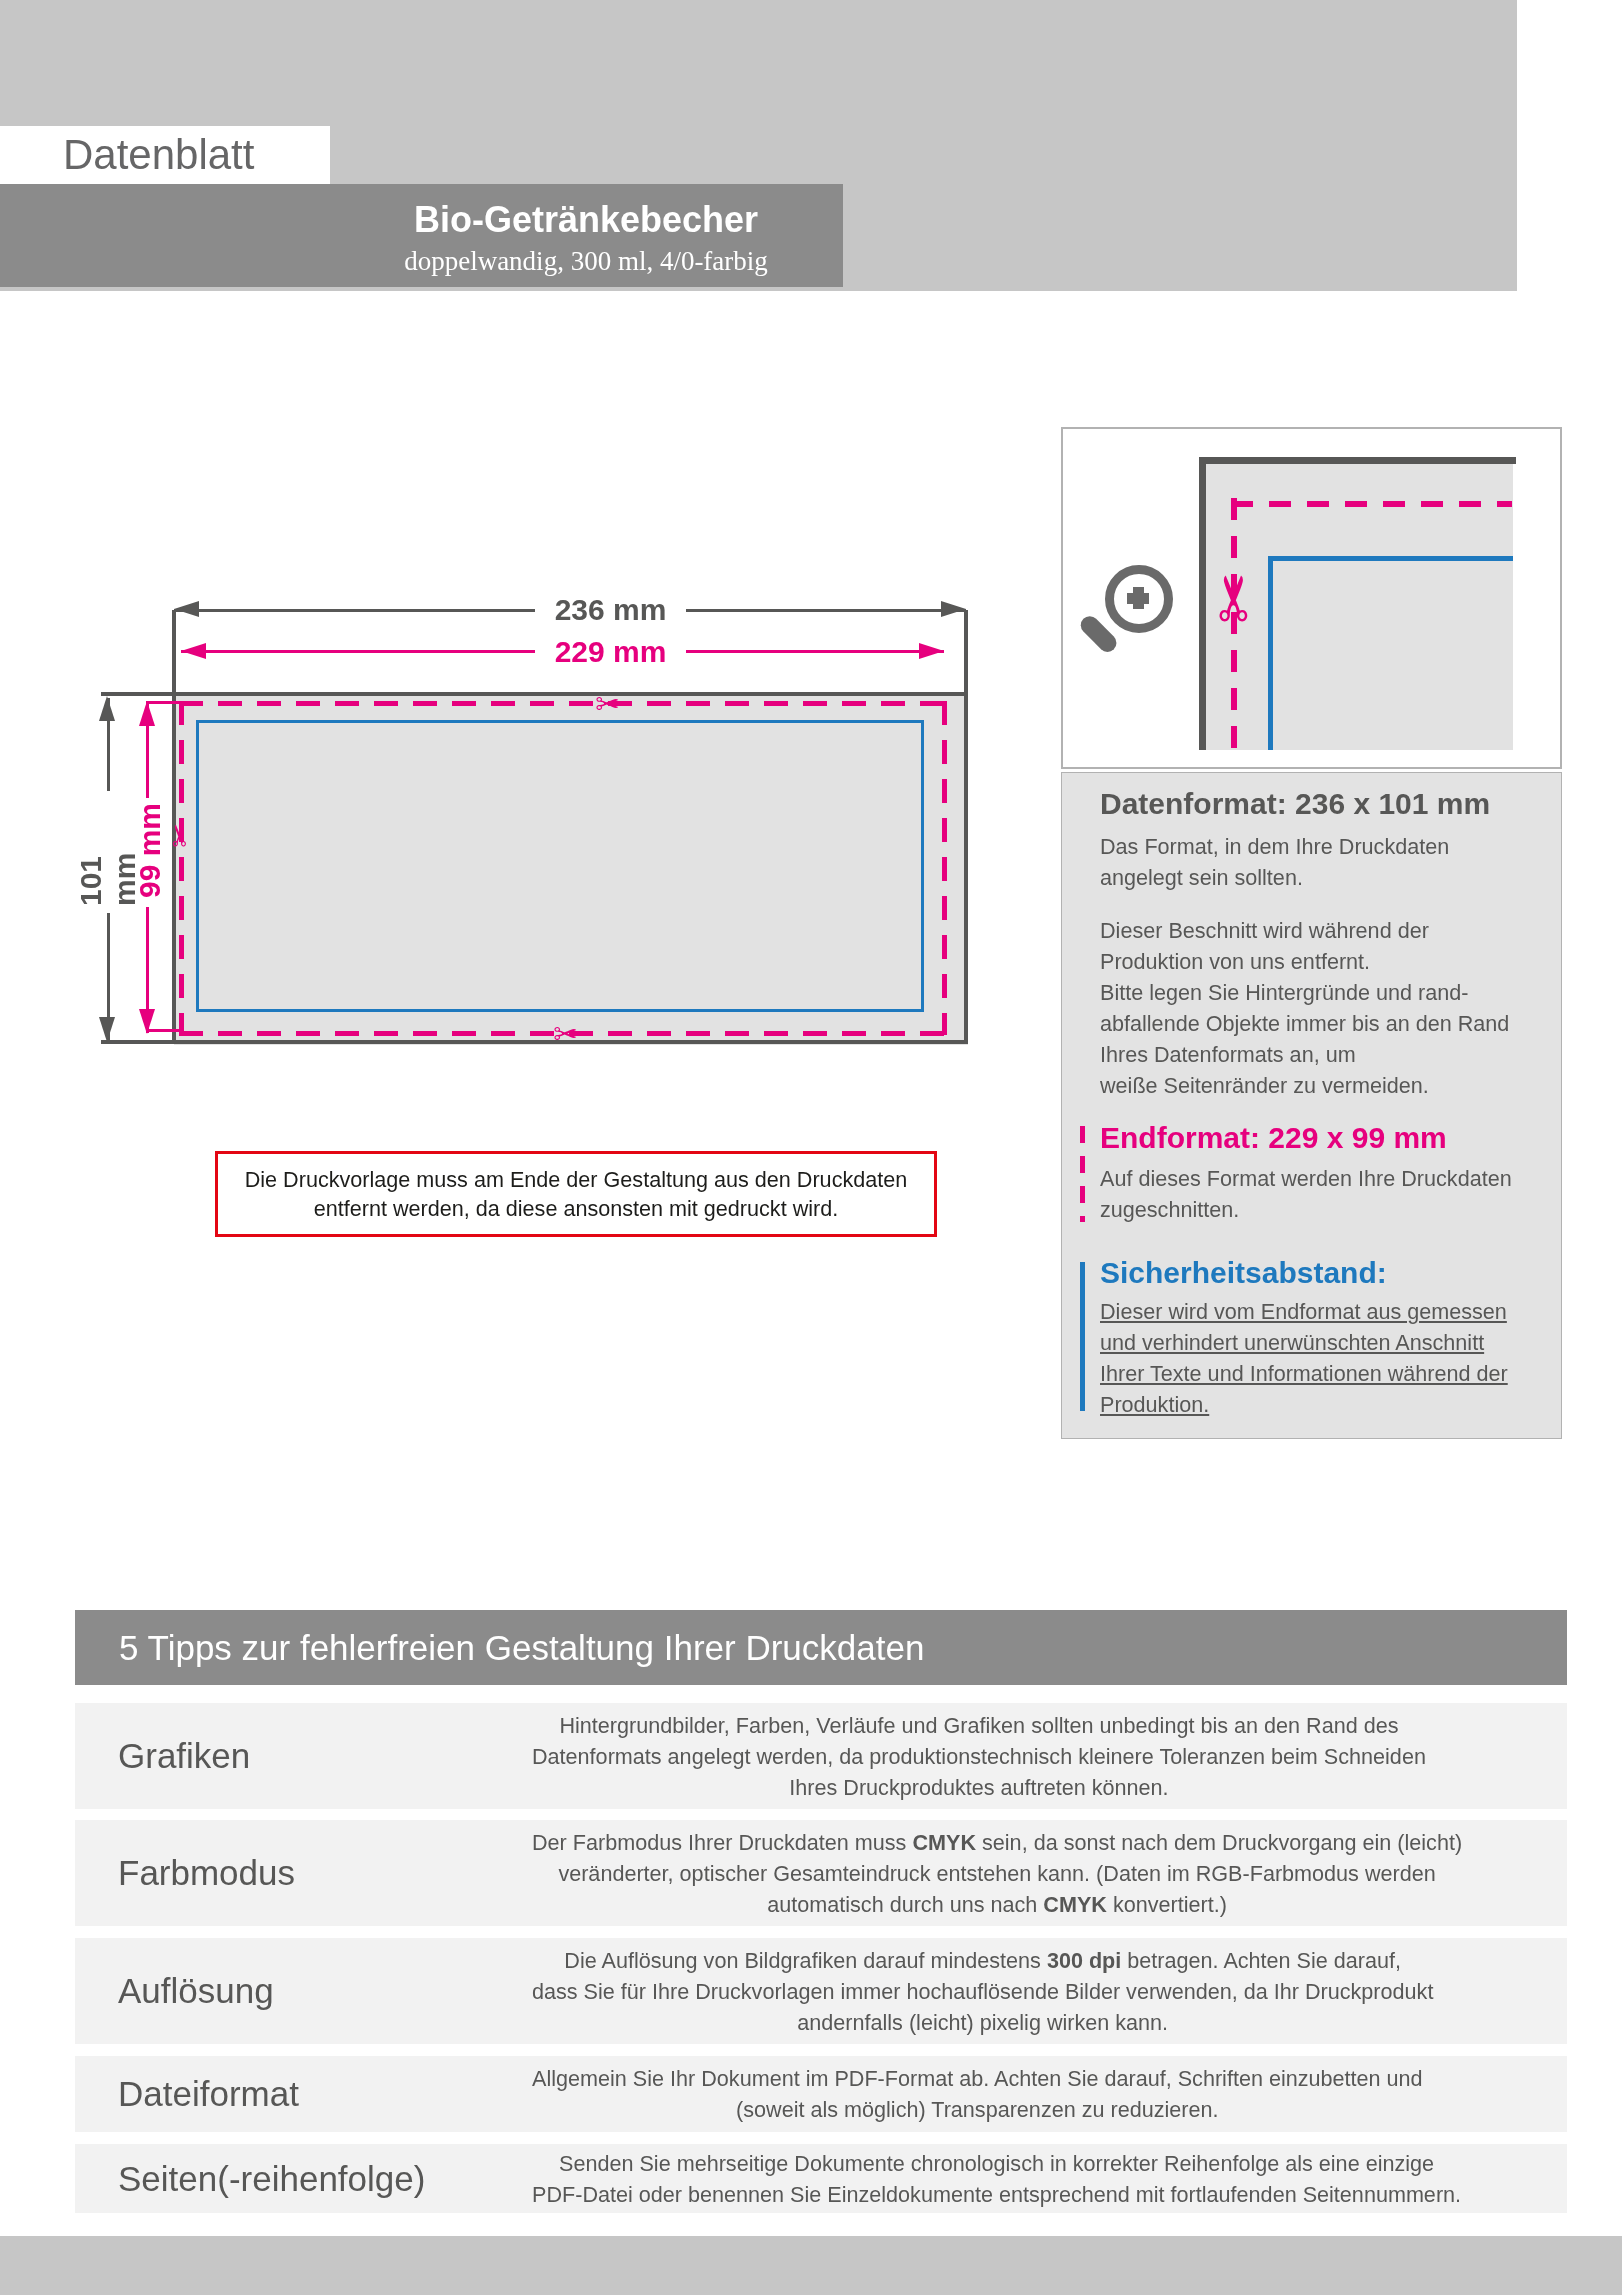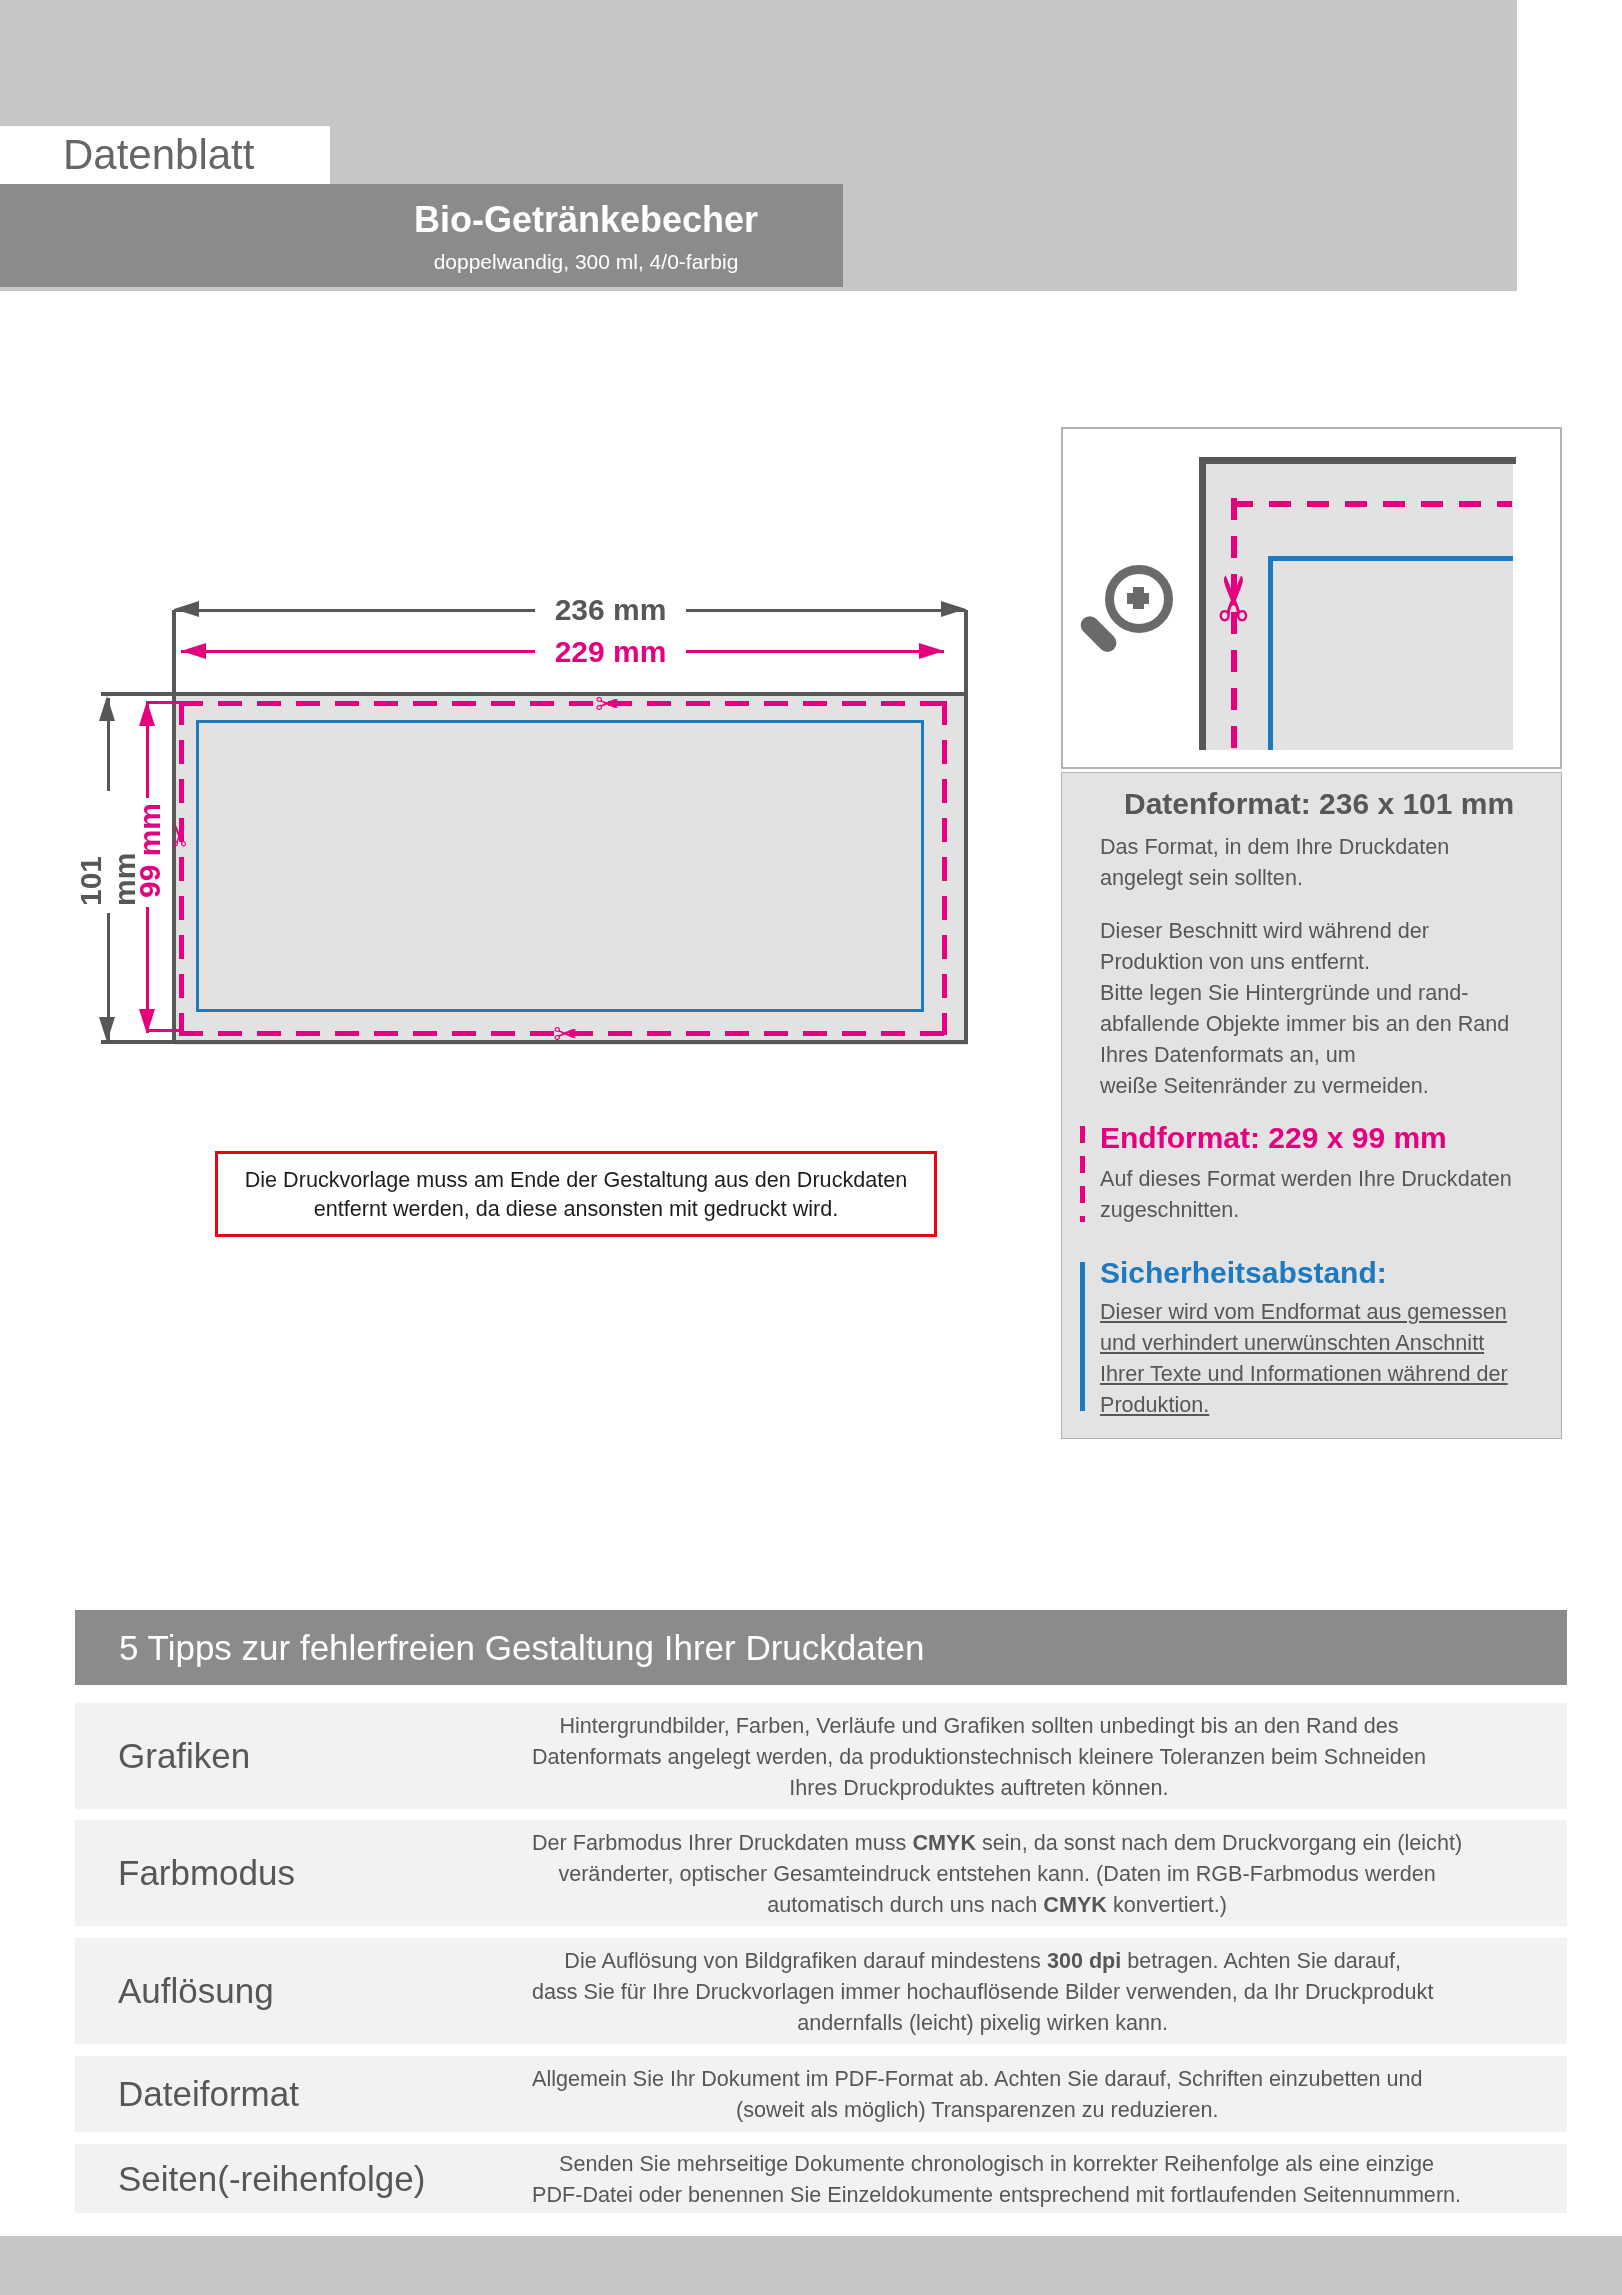--- a/index.html
+++ b/index.html
@@ -15,21 +15,21 @@
   .abs{position:absolute;}
 
   
   .gray-block{left:0;top:0;width:1517px;height:291px;background:var(--light-gray);}
   .doc-label-box{left:0;top:126px;width:330px;height:58px;background:#fff;}
   .doc-label-box span{position:absolute;left:63px;top:0;line-height:58px;font-size:42px;color:var(--line-gray);}
   .title-bar{left:0;top:184px;width:843px;height:103px;background:var(--bar-gray);}
   .title-wrap{left:330px;top:184px;width:512px;height:103px;display:flex;flex-direction:column;
               align-items:center;justify-content:center;color:#fff;}
   .main-title{font-size:36px;line-height:51px;font-weight:bold;}
-  .sub-title{font-size:21px;line-height:33px;}
+  .sub-title{font-size:27px;line-height:33px;font-family:Liberation Serif, serif;}
 
   
   .fill-rect{left:174px;top:694px;width:794px;height:351px;background:var(--fill-gray);}
   .edge{background:var(--dark-gray);}
   .edge-top{left:101px;top:692px;width:866px;height:3.9px;}
   .edge-bottom{left:101px;top:1040px;width:866px;height:3.9px;}
   .edge-left{left:172px;top:610px;width:3.9px;height:434px;}
   .edge-right{left:964px;top:610px;width:3.9px;height:434px;}
 
   .dash-h{height:4.6px;background:repeating-linear-gradient(90deg,var(--magenta) 0 23.6px,transparent 23.6px 39px);}
@@ -81,21 +81,21 @@
   .zb-scissors{position:absolute;left:135px;top:133px;}
 
   .magnifier{position:absolute;left:42px;top:136px;width:68px;height:68px;border:9.8px solid #6a6a6a;border-radius:50%;}
   .mag-h{position:absolute;left:13px;top:19px;width:22px;height:10.5px;background:#6a6a6a;}
   .mag-v{position:absolute;left:19px;top:13px;width:10.5px;height:22px;background:#6a6a6a;}
   .mag-handle{position:absolute;left:14.4px;top:196px;width:43px;height:18.3px;background:#6a6a6a;border-radius:9.2px;transform:rotate(45deg);}
 
   .info-panel{left:1061px;top:772px;width:501px;height:667px;background:var(--panel-gray);border:1.3px solid var(--border-gray);}
   .info-panel .txt{position:absolute;left:38px;white-space:pre-line;font-size:21.6px;line-height:31px;color:var(--dark-gray);}
   .info-head{font-weight:bold;font-size:30px !important;line-height:34px !important;}
-  .t-datenformat-h{top:14.4px;margin-left:24px;}
+  .t-datenformat-h{top:14.4px;}
   .t-datenformat-1{top:58px;}
   .t-datenformat-2{top:142px;}
   .t-endformat-h{top:348px;color:var(--magenta) !important;}
   .t-endformat{top:390px;}
   .t-sicher-h{top:483px;color:var(--blue) !important;}
   .t-sicher{top:523px;text-decoration:underline;}
   .mark-dash{position:absolute;left:18.3px;top:353px;width:4.6px;height:96px;
              background:repeating-linear-gradient(180deg,var(--magenta) 0 17px,transparent 17px 30px);}
   .mark-blue{position:absolute;left:18.3px;top:489px;width:4.6px;height:149px;background:var(--blue);}
 

